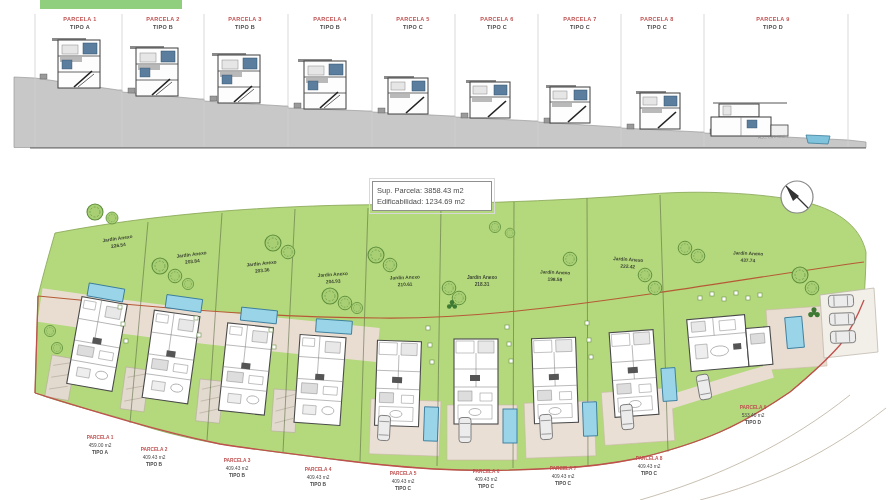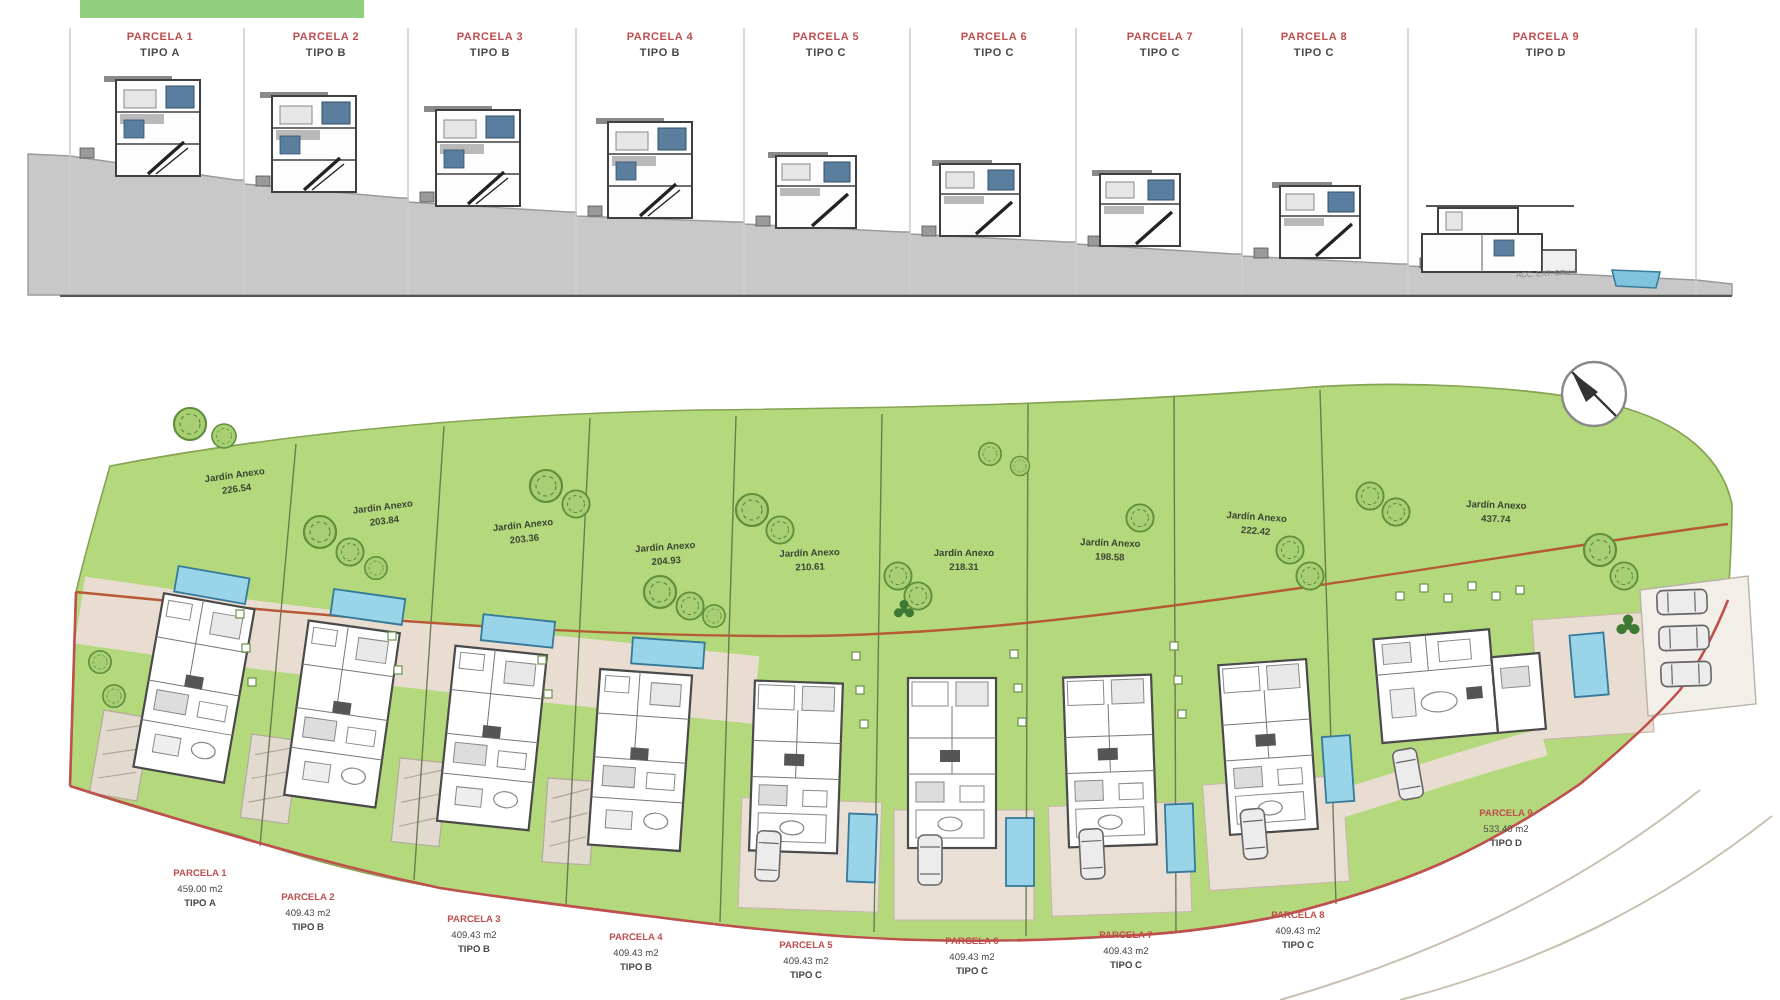--- a/index.html
+++ b/index.html
@@ -349,20 +349,24 @@
     <use href="#clover" transform="translate(452,150) scale(1.4)"></use>
     <use href="#clover" transform="translate(814,158) scale(1.6)"></use>
 
     <g>
       <circle cx="797" cy="42" r="16" fill="#fff" stroke="#888" stroke-width="1.2"></circle>
       <line x1="786" y1="31" x2="808" y2="53" stroke="#333" stroke-width="1.2"></line>
       <polygon points="786,31 799,41 793,46" fill="#333"></polygon>
     </g>
   </svg>
 
+  <div id="infobox">
+    <div>Sup. Parcela:  3858.43 m2</div>
+    <div>Edificabilidad: 1234.69 m2</div>
+  </div>
 
   <div class="lbl glabel" style="left:118px;top:236px;transform:translateX(-50%) rotate(-8deg)">
       <div>Jardín Anexo</div>
       <div>226.54</div>
     </div>
   <div class="lbl glabel" style="left:192px;top:252px;transform:translateX(-50%) rotate(-7deg)">
       <div>Jardín Anexo</div>
       <div>203.84</div>
     </div>
   <div class="lbl glabel" style="left:262px;top:261px;transform:translateX(-50%) rotate(-6deg)">

